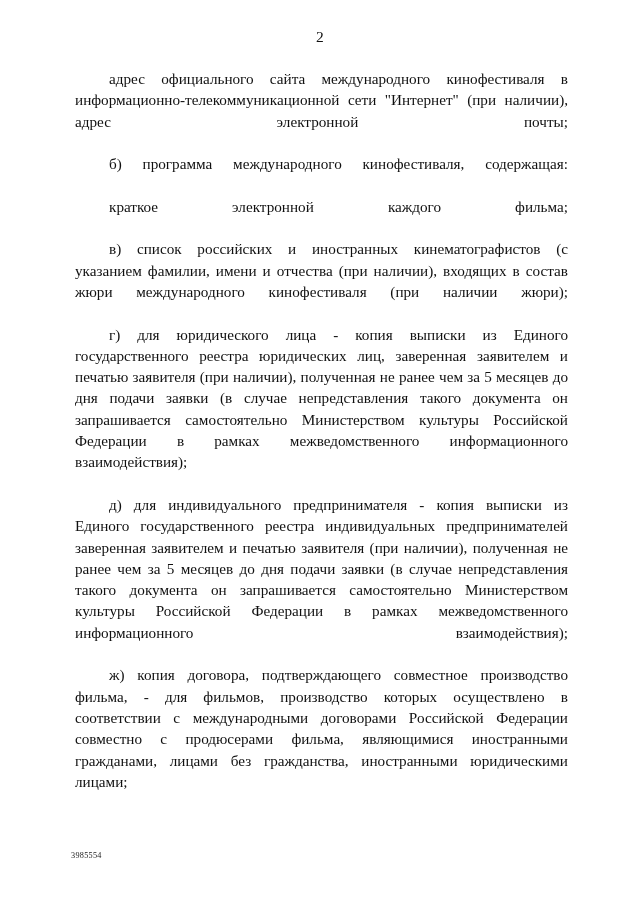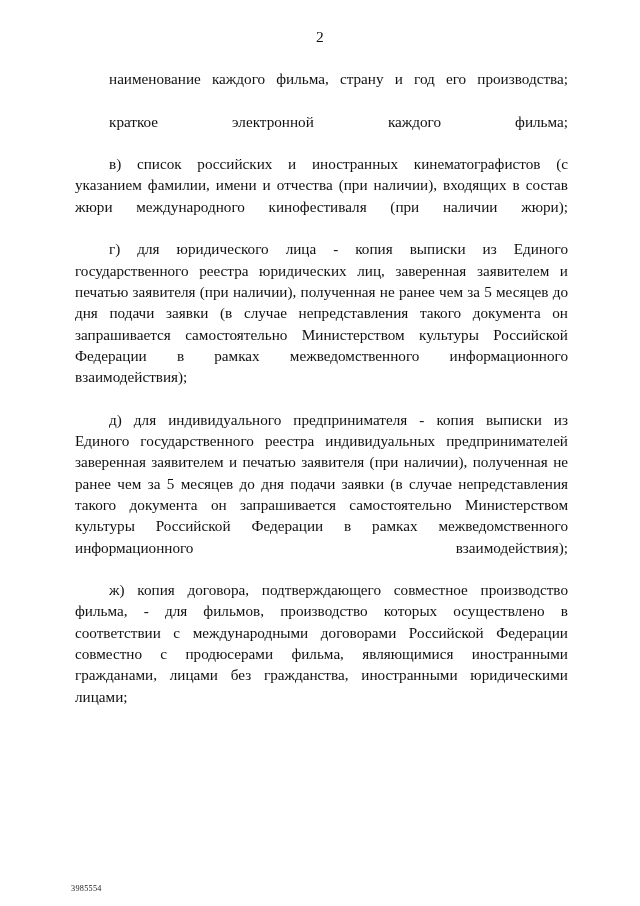--- a/index.html
+++ b/index.html
@@ -66,35 +66,35 @@
   
   .footer-code {
     position: absolute;
     left: 71px;
     top: 851px;
     font-size: 8.2px;
     line-height: 10px;
     letter-spacing: 0.3px;
     color: #1a1a1a;
     font-family: "Liberation Serif", "DejaVu Serif", serif;
-    margin-top: 33px;
   }
 </style>
 </head>
 <body>
 
 <div class="page">
 
   <div class="page-number">2</div>
 
   <div class="body-column">
 
+    <p class="para">адрес официального сайта международного кинофестиваля в информационно-телекоммуникационной сети "Интернет" (при наличии), адрес электронной почты;</p>
 
+    <p class="para">б) программа международного кинофестиваля, содержащая:</p>
 
-    <p class="para">наименование каждого фильма, страну и год его производства;</p>
 
     <p class="para">краткое электронной каждого фильма;</p>
 
     <p class="para">в) список российских и иностранных кинематографистов (с указанием фамилии, имени и отчества (при наличии), входящих в состав жюри международного кинофестиваля (при наличии жюри);</p>
 
     <p class="para">г) для юридического лица - копия выписки из Единого государственного реестра юридических лиц, заверенная заявителем и печатью заявителя (при наличии), полученная не ранее чем за 5 месяцев до дня подачи заявки (в случае непредставления такого документа он запрашивается самостоятельно Министерством культуры Российской Федерации в рамках межведомственного информационного взаимодействия);</p>
 
     <p class="para">д) для индивидуального предпринимателя - копия выписки из Единого государственного реестра индивидуальных предпринимателей заверенная заявителем и печатью заявителя (при наличии), полученная не ранее чем за 5 месяцев до дня подачи заявки (в случае непредставления такого документа он запрашивается самостоятельно Министерством культуры Российской Федерации в рамках межведомственного информационного взаимодействия);</p>
 
 

